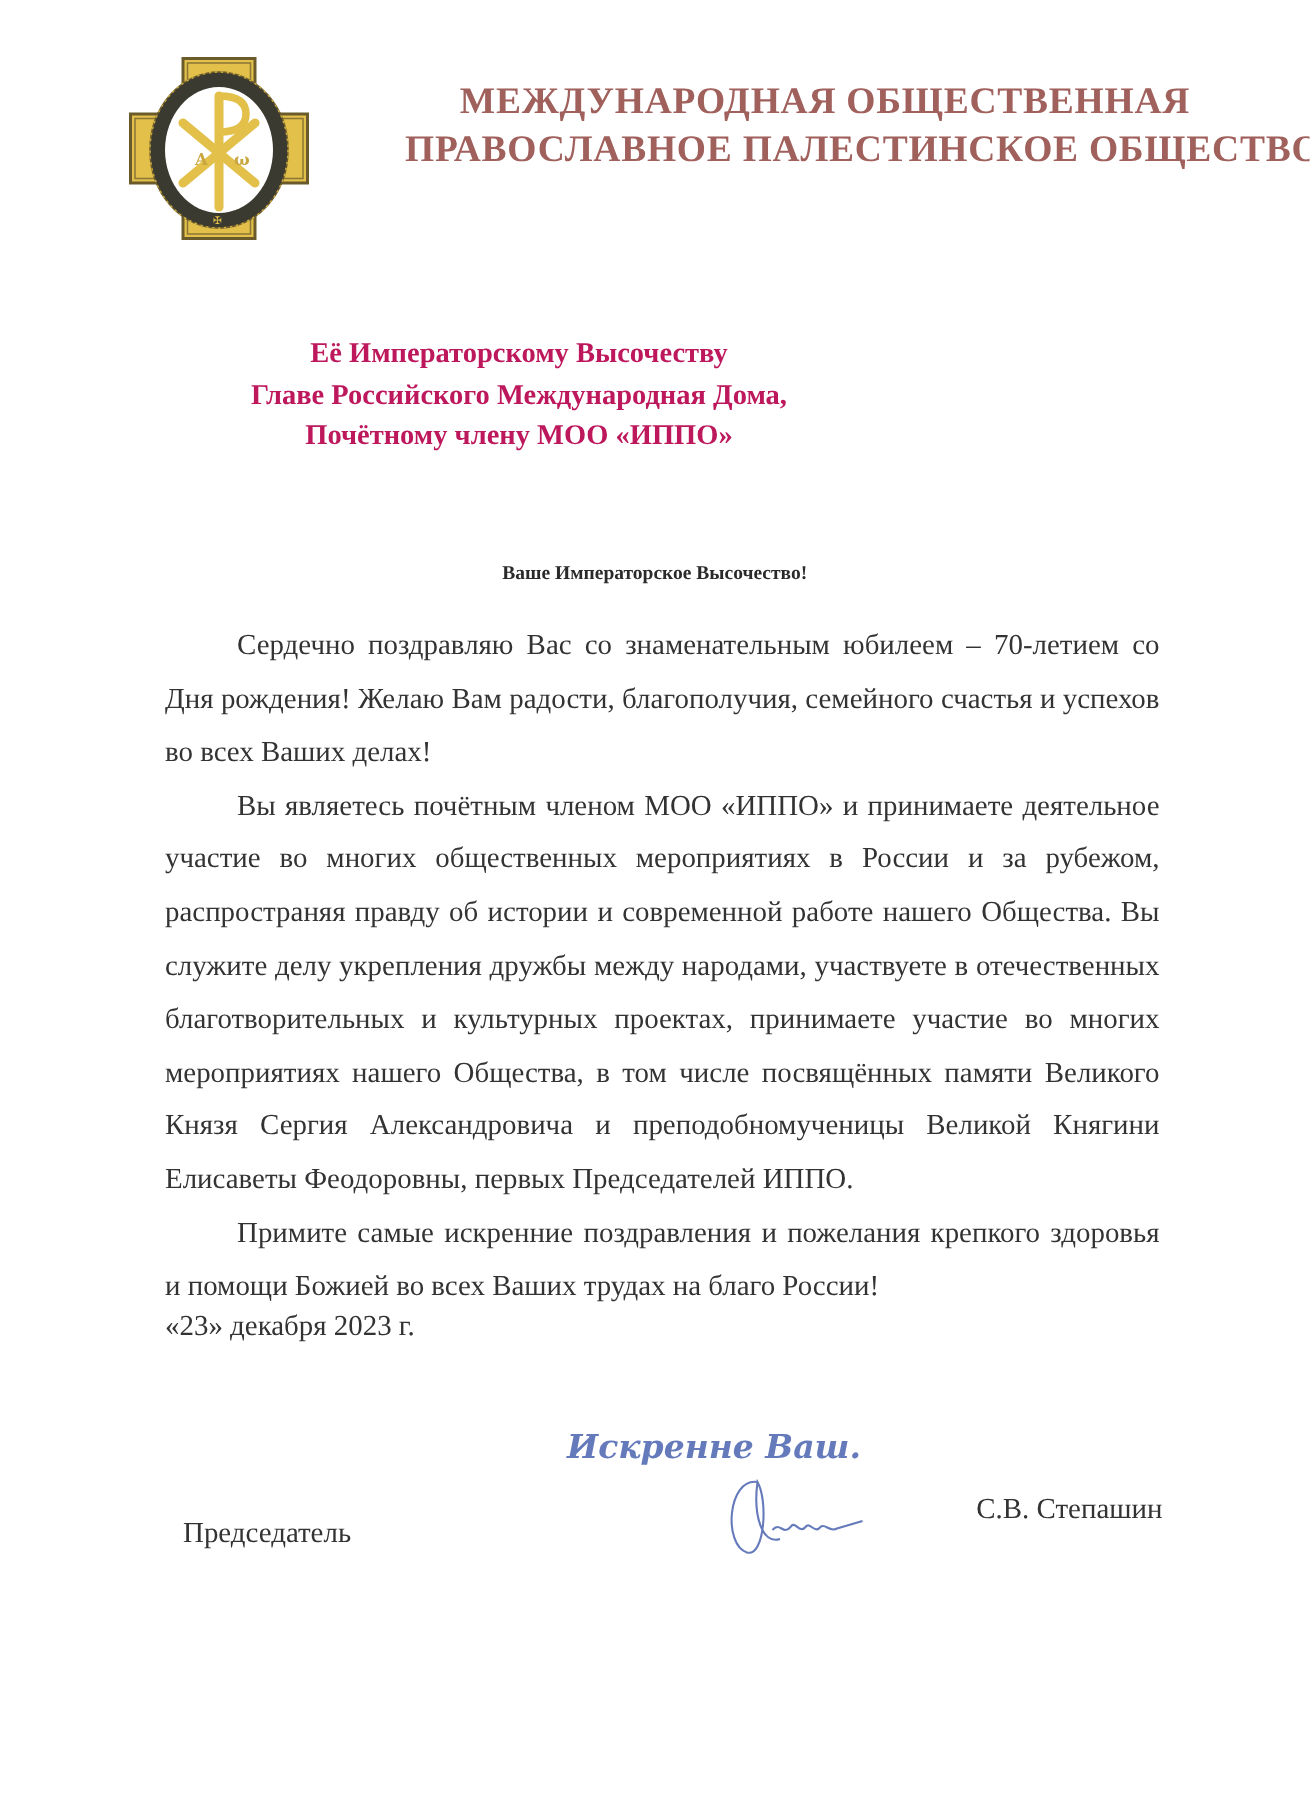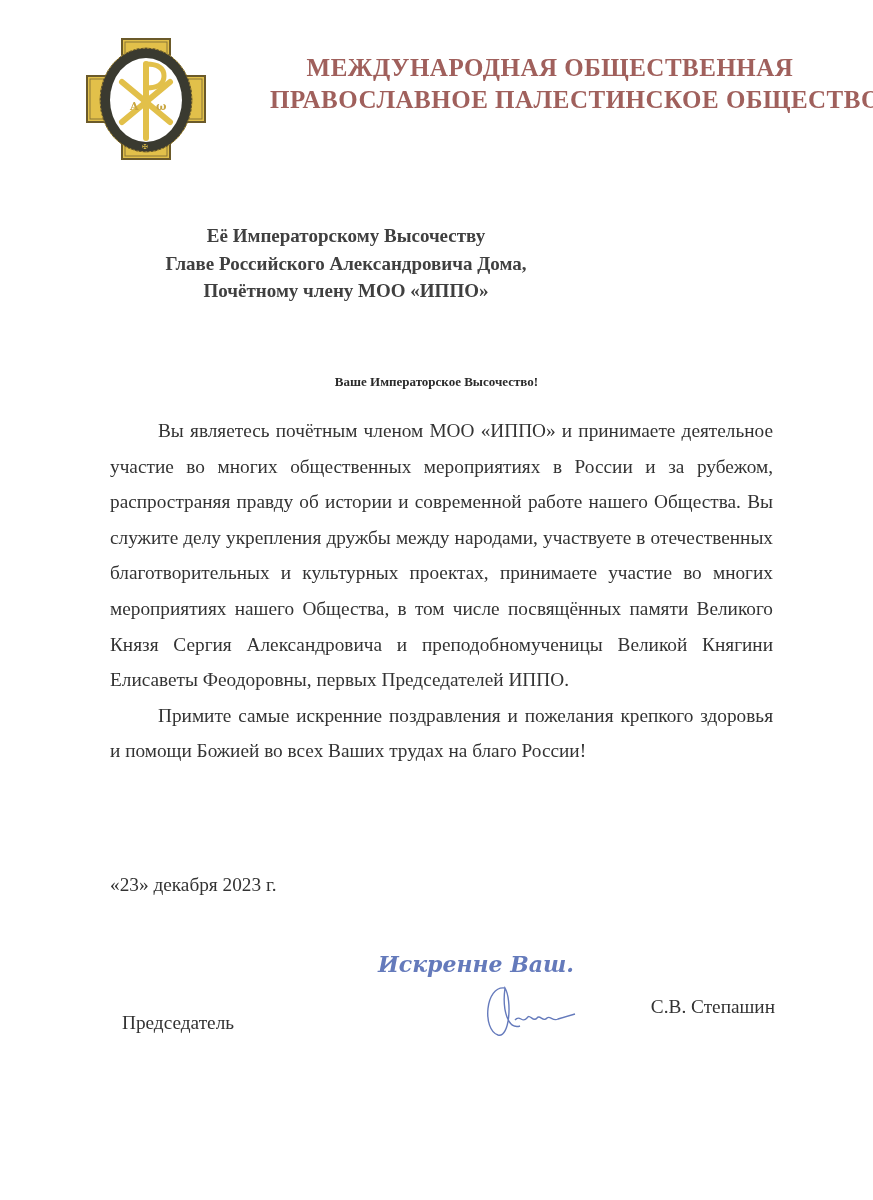--- a/index.html
+++ b/index.html
@@ -39,21 +39,21 @@
     .org-header div { white-space: nowrap; }
     .addressee {
       position: absolute;
       left: 0;
       top: 222px;
       width: 692px;
       text-align: center;
       font-weight: bold;
       font-size: 19px;
       line-height: 27.5px;
-      color: #404040;
+      color: #be185d;
     }
     .salutation {
       position: absolute;
       left: 0;
       top: 374px;
       width: 873px;
       text-align: center;
       font-weight: bold;
       font-size: 13px;
       color: #2a2a2a;
@@ -127,27 +127,28 @@
   </svg>
 </div>
 
 <div class="org-header">
   <div>Международная общественная</div>
   <div>Православное Палестинское общество»</div>
 </div>
 
 <div class="addressee">
   <div>Её Императорскому Высочеству</div>
-  <div>Главе Российского Александровича Дома,</div>
+  <div>Главе Российского Международная Дома,</div>
   <div>Почётному члену МОО «ИППО»</div>
 </div>
 
 <div class="salutation">Ваше Императорское Высочество!</div>
 
 <div class="body-text">
+  <p>Сердечно поздравляю Вас со знаменательным юбилеем – 70-летием со Дня рождения! Желаю Вам радости, благополучия, семейного счастья и успехов во всех Ваших делах!</p>
   <p>Вы являетесь почётным членом МОО «ИППО» и принимаете деятельное участие во многих общественных мероприятиях в России и за рубежом, распространяя правду об истории и современной работе нашего Общества. Вы служите делу укрепления дружбы между народами, участвуете в отечественных благотворительных и культурных проектах, принимаете участие во многих мероприятиях нашего Общества, в том числе посвящённых памяти Великого Князя Сергия Александровича и преподобномученицы Великой Княгини Елисаветы Феодоровны, первых Председателей ИППО.</p>
   <p>Примите самые искренние поздравления и пожелания крепкого здоровья и помощи Божией во всех Ваших трудах на благо России!</p>
 </div>
 
 <div class="date">«23» декабря 2023 г.</div>
 
 <div class="handwriting">
   <svg width="270" height="100" viewBox="0 0 270 100">
     <text x="8" y="32" font-size="22" font-style="italic" font-family="DejaVu Serif, serif" fill="#4a63b0" opacity="0.85">Искренне Ваш.</text>
     <g stroke="#4a63b0" fill="none" stroke-width="1.4" opacity="0.85">

